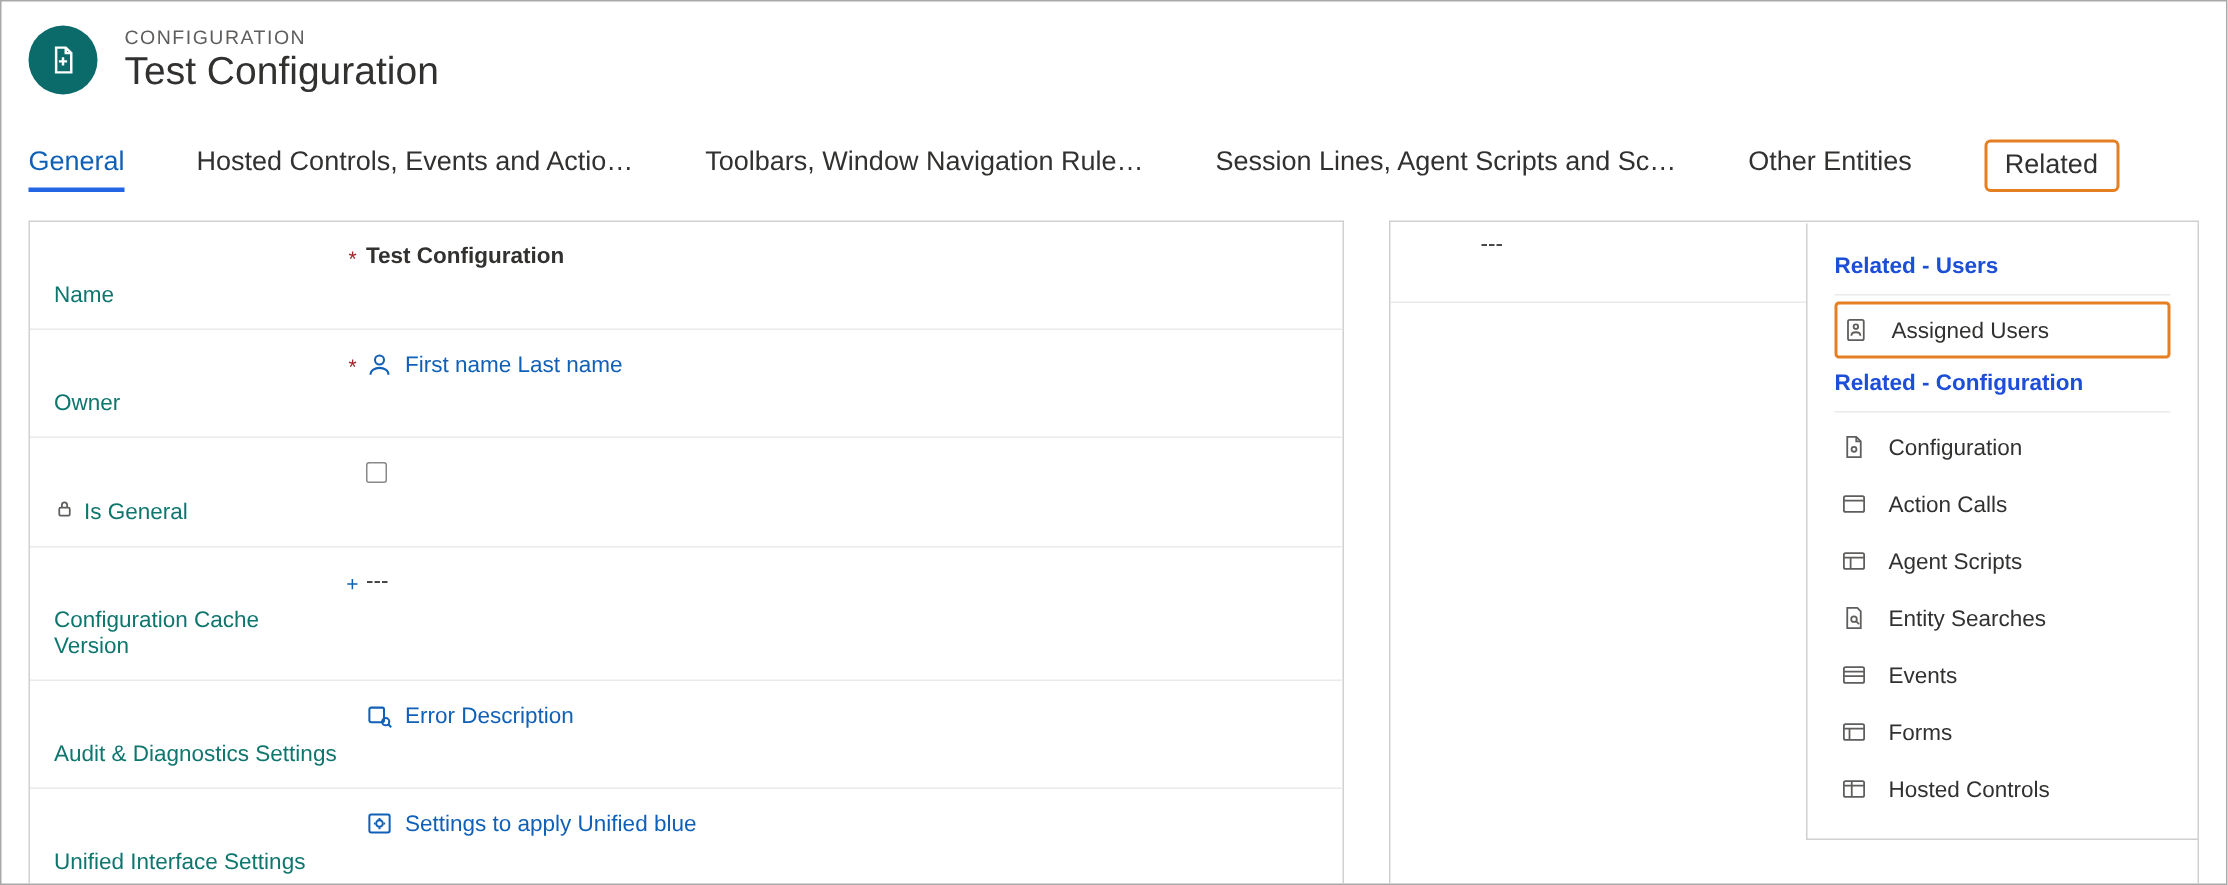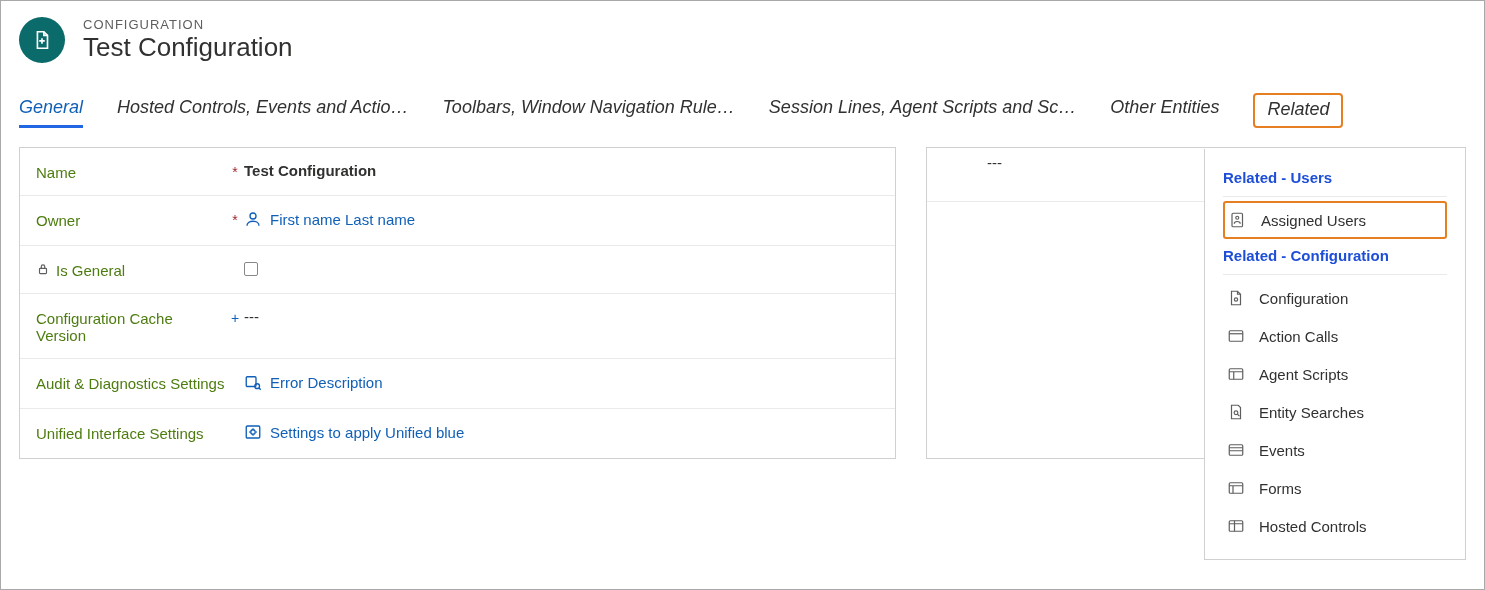--- a/index.html
+++ b/index.html
@@ -36,27 +36,26 @@
     letter-spacing: 1px;
     color: #605e5c;
   }
   .header-text .title {
     font-size: 26px;
     font-weight: 400;
     color: #323130;
   }
   .tabs {
     display: flex;
-    gap: 34px;
+    gap: 48px;
     padding: 0 18px;
     border-bottom: 1px solid transparent;
     margin-top: 18px;
     margin-bottom: 18px;
     position: relative;
-    font-style: italic;
   }
   .tab {
     font-size: 18px;
     color: #323130;
     padding: 4px 0 10px 0;
     cursor: pointer;
     white-space: nowrap;
     position: relative;
   }
   .tab.active {
@@ -91,24 +90,25 @@
     align-items: flex-start;
     border-bottom: 1px solid #eaeaea;
     padding: 14px 16px;
   }
   .form-row:last-child { border-bottom: none; }
   .label-col {
     width: 190px;
     display: flex;
     align-items: center;
     gap: 6px;
-    color: #4d7c0f;
+    color: #0f766e;
     font-size: 15px;
     padding-top: 2px;
     flex-shrink: 0;
+    margin-top: 24px;
   }
   .req-col {
     width: 18px;
     color: #a4262c;
     font-size: 14px;
     padding-top: 2px;
     text-align: center;
   }
   .req-col.plus { color: #1160b7; }
   .value-col {

